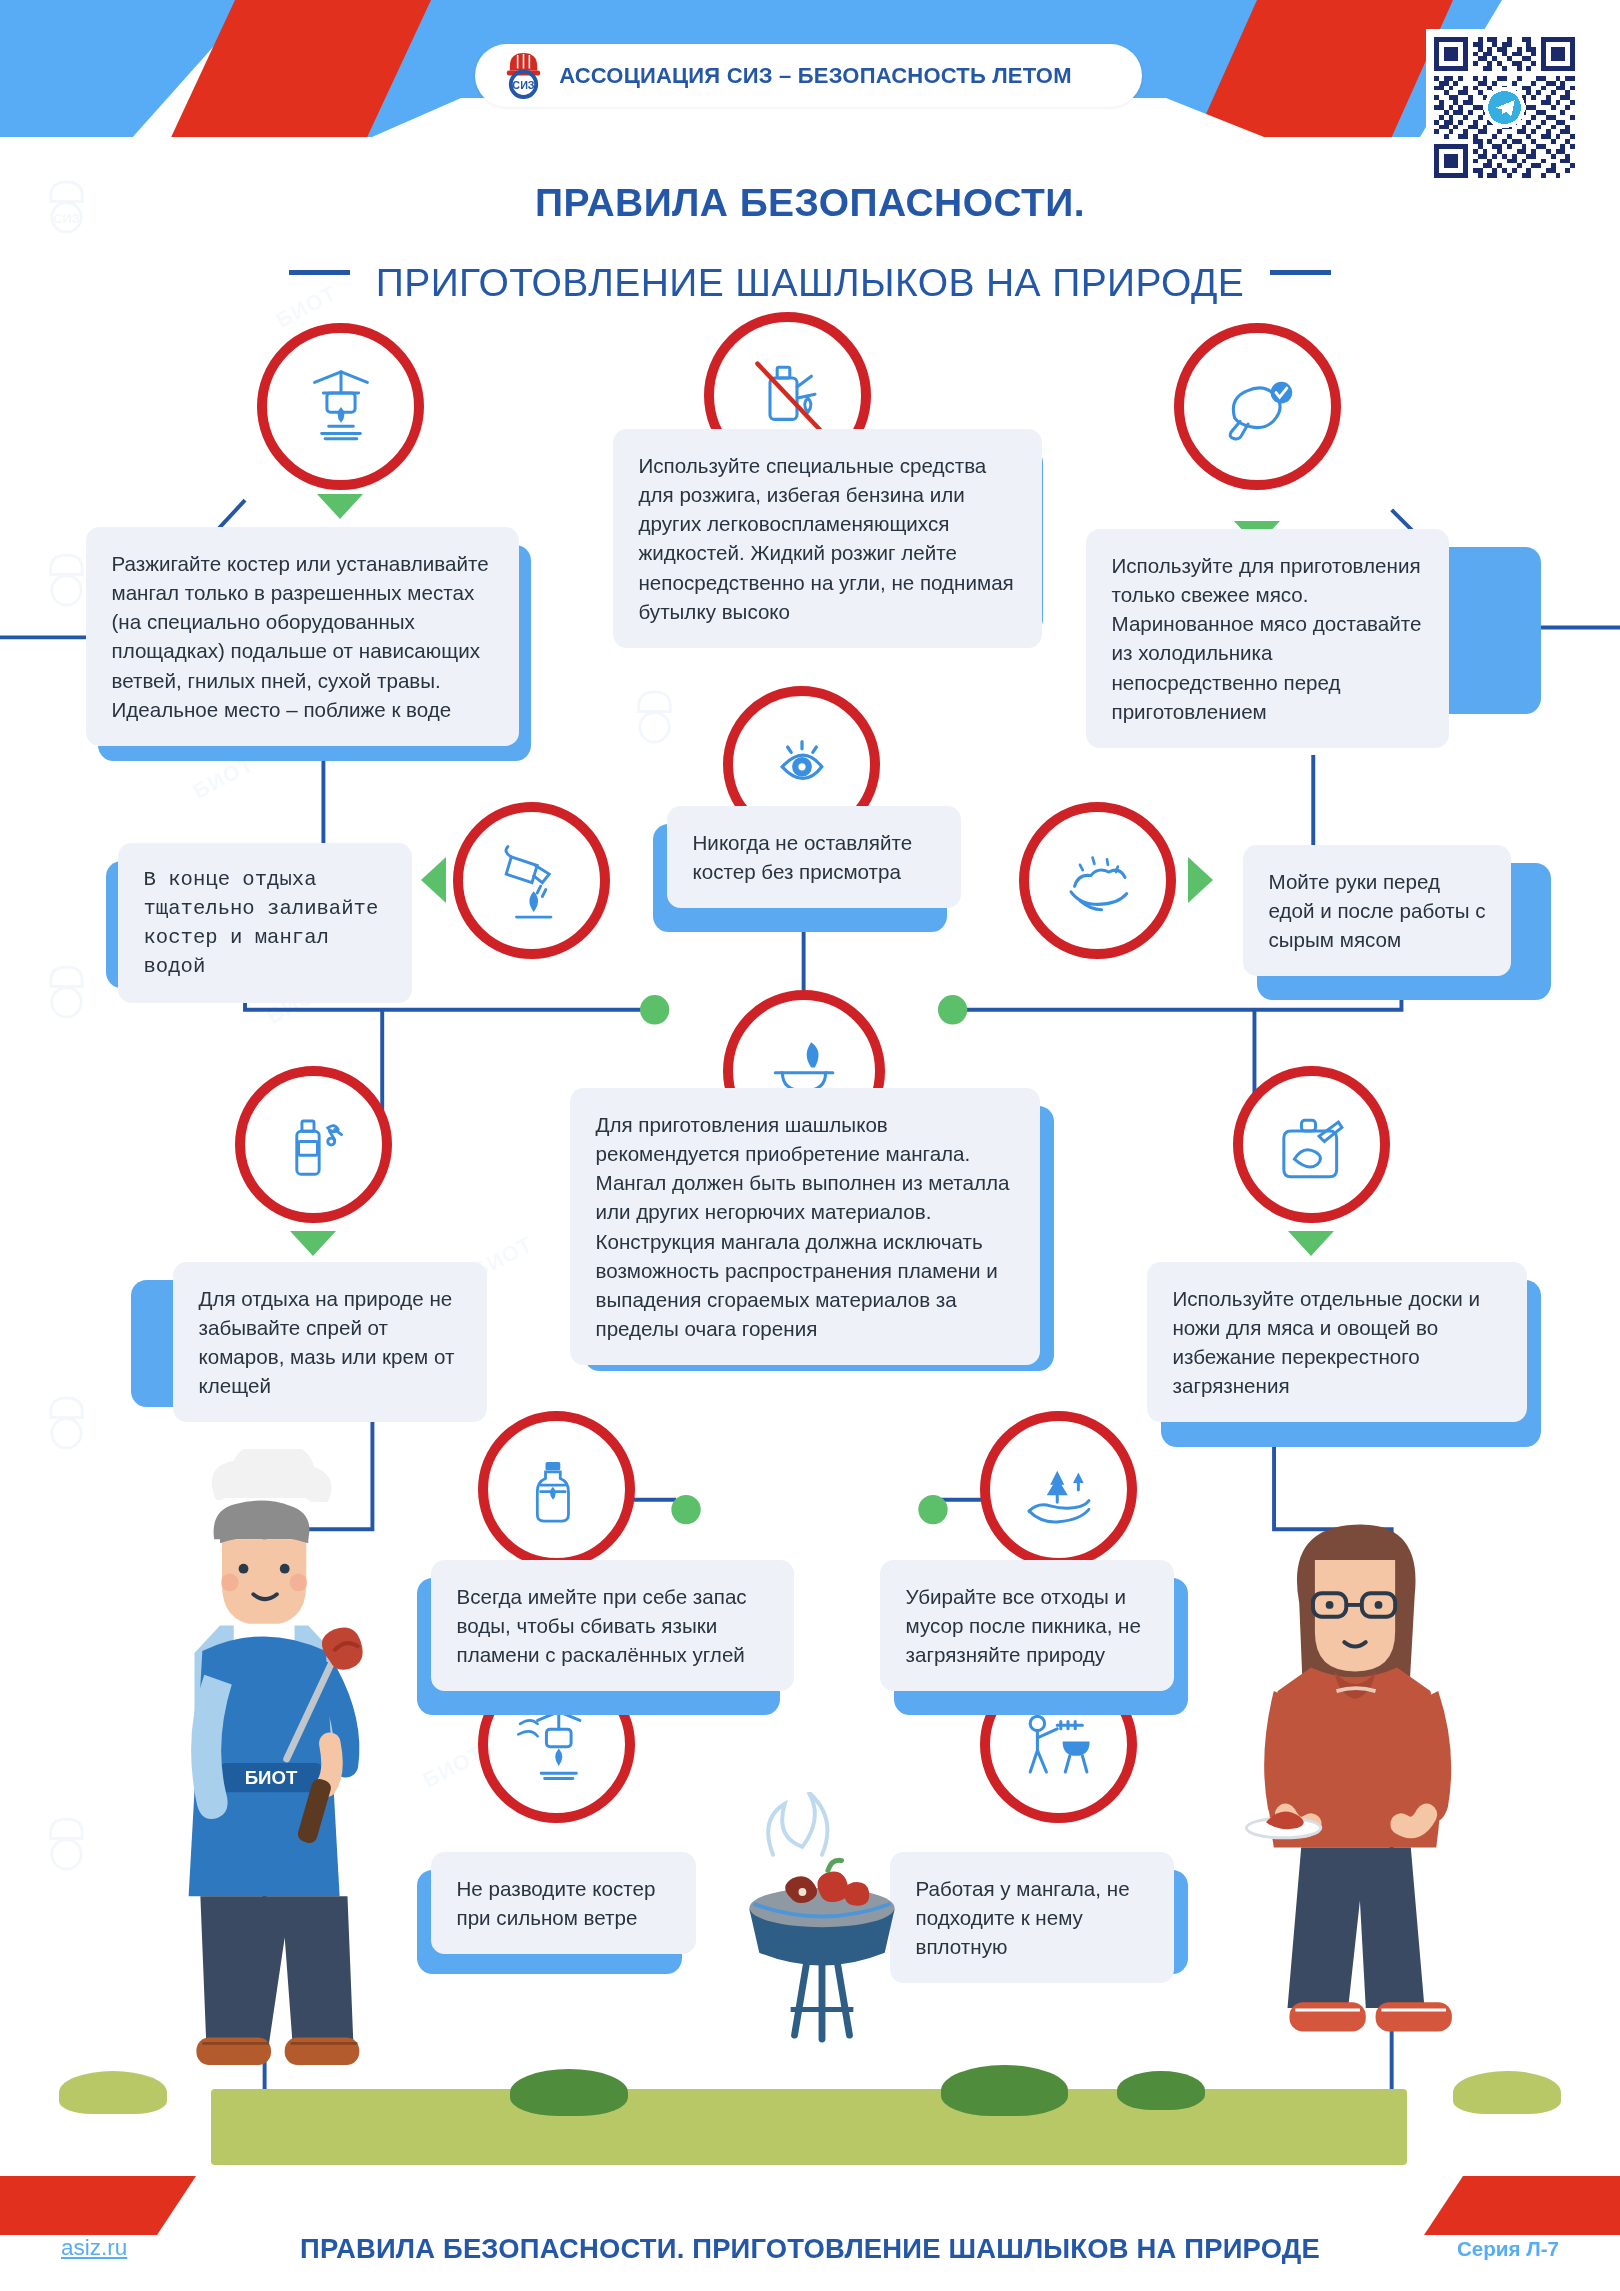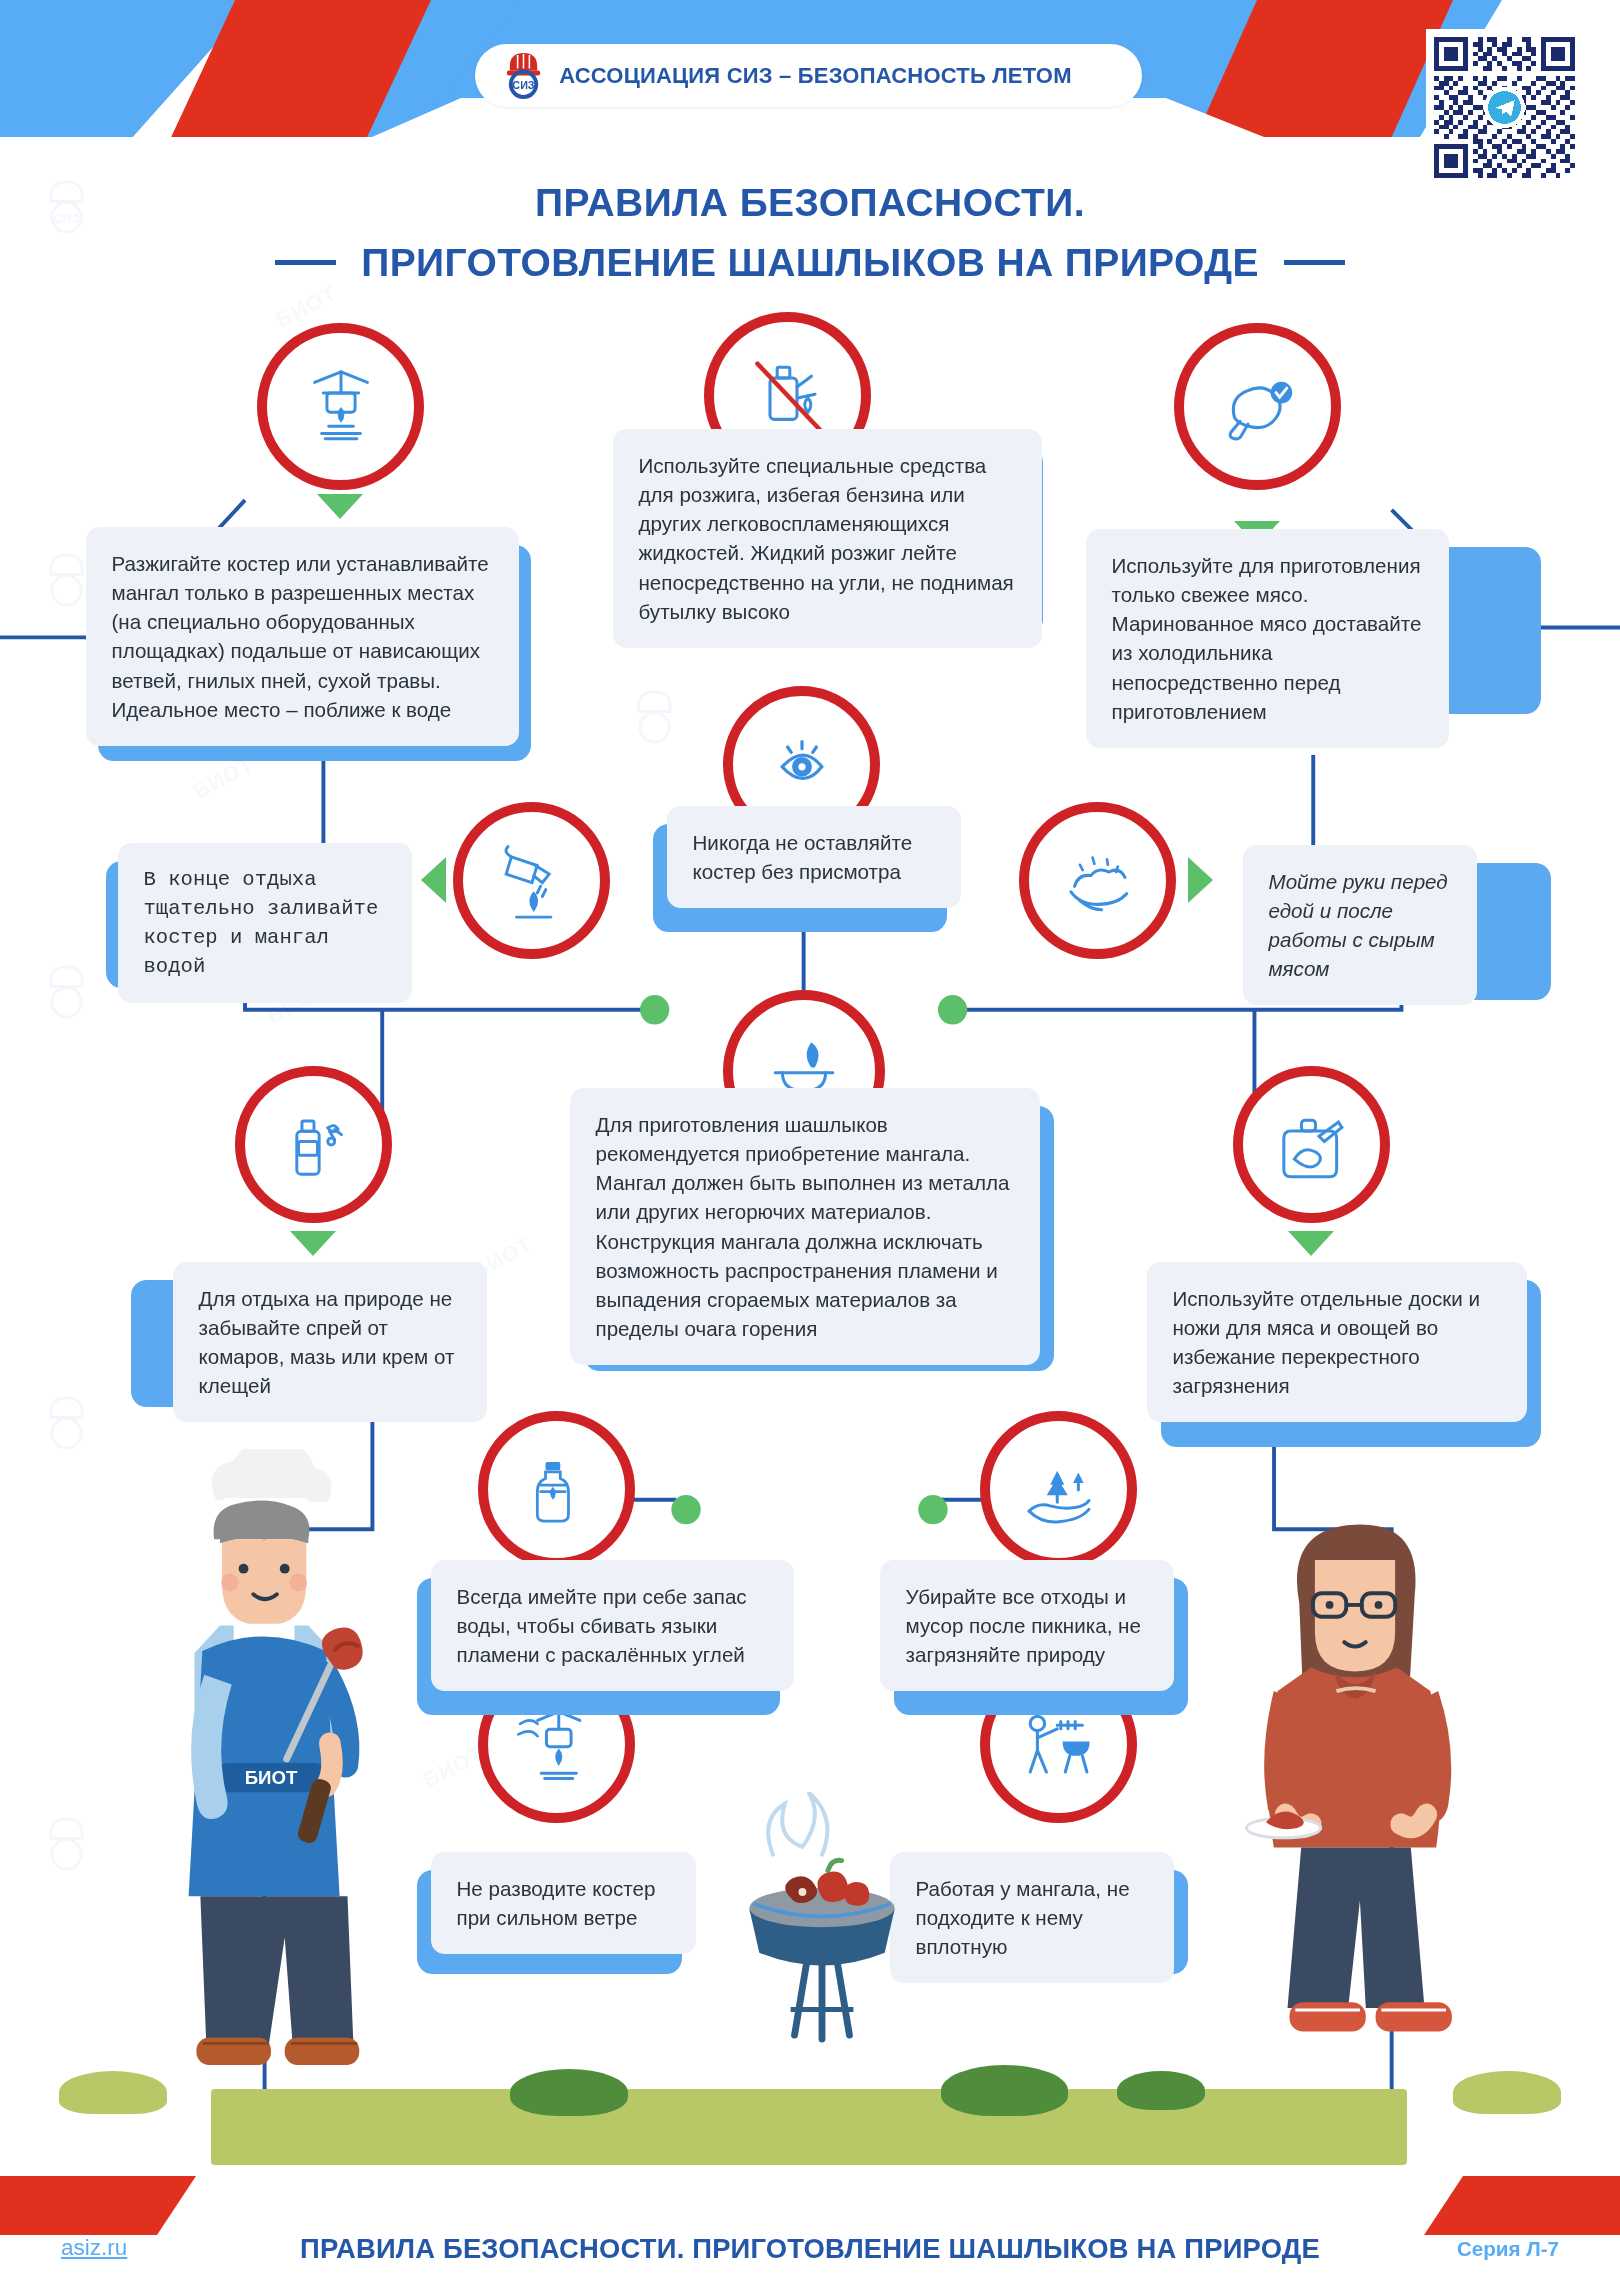--- a/index.html
+++ b/index.html
@@ -53,21 +53,21 @@
                      letter-spacing:0.2px; white-space:nowrap; }
 
   
   .qr-box { position:absolute; top:29px; right:37px; width:157px; height:157px;
             background:#fff; padding:7.8px; }
 
   
   .title-wrap { position:absolute; top:181px; left:0; width:1620px; text-align:center; }
   .title-1 { font-size:39px; font-weight:bold; color:#2457A8; letter-spacing:0.4px; }
   .title-2row { display:flex; align-items:center; justify-content:center; gap:25.5px; margin-top:15.7px; }
-  .title-2 { font-size:39px; font-weight:bold; color:#2457A8; letter-spacing:0.4px; white-space:nowrap; }
+  .title-2 { font-size:39px; font-weight:normal; color:#2457A8; letter-spacing:0.4px; white-space:nowrap;margin-top:20px; }
   .tdash { width:61px; height:4.9px; background:#2457A8; }
 
   
   #wires { position:absolute; inset:0; width:1620px; height:2292px; pointer-events:none; }
 
   
   .med { position:absolute; border-radius:50%;
          background:#ffffff; border:10.8px solid #CE2227;
          display:flex; align-items:center; justify-content:center; }
   .med svg { display:block; }
@@ -590,21 +590,21 @@
     <div class="body" style="width:294px;">В конце отдыха тщательно заливайте костер и мангал водой</div>
   </div>
 
   <div class="card" style="top:806px;left:667px;width:294px;">
     <div class="shadow" style="left:-13.7px;top:17.6px;width:294px;height:108px;"></div>
     <div class="body" style="width:294px;">Никогда не оставляйте костер без присмотра</div>
   </div>
 
   <div class="card" style="top:845px;left:1243px;width:294px;">
     <div class="shadow" style="left:13.7px;top:17.6px;width:294px;height:137px;"></div>
-    <div class="body" style="width:234px;font-style:italic;">Мойте руки перед едой и после работы с сырым мясом</div>
+    <div class="body" style="width:268px;">Мойте руки перед едой и после работы с сырым мясом</div>
   </div>
 
   <div class="card" style="top:1262px;left:145px;width:314px;padding-left:28px;">
     <div class="shadow" style="left:-13.7px;top:17.6px;width:314px;height:127px;"></div>
     <div class="body" style="width:314px;">Для отдыха на природе не забывайте спрей от комаров, мазь или крем от клещей</div>
   </div>
 
   <div class="card" style="top:1088px;left:570px;width:448px;">
     <div class="shadow" style="left:13.7px;top:17.6px;width:470px;height:265px;"></div>
     <div class="body" style="width:470px;">Для приготовления шашлыков рекомендуется приобретение мангала. Мангал должен быть выполнен из металла или других негорючих материалов. Конструкция мангала должна исключать возможность распространения пламени и выпадения сгораемых материалов за пределы очага горения</div>

